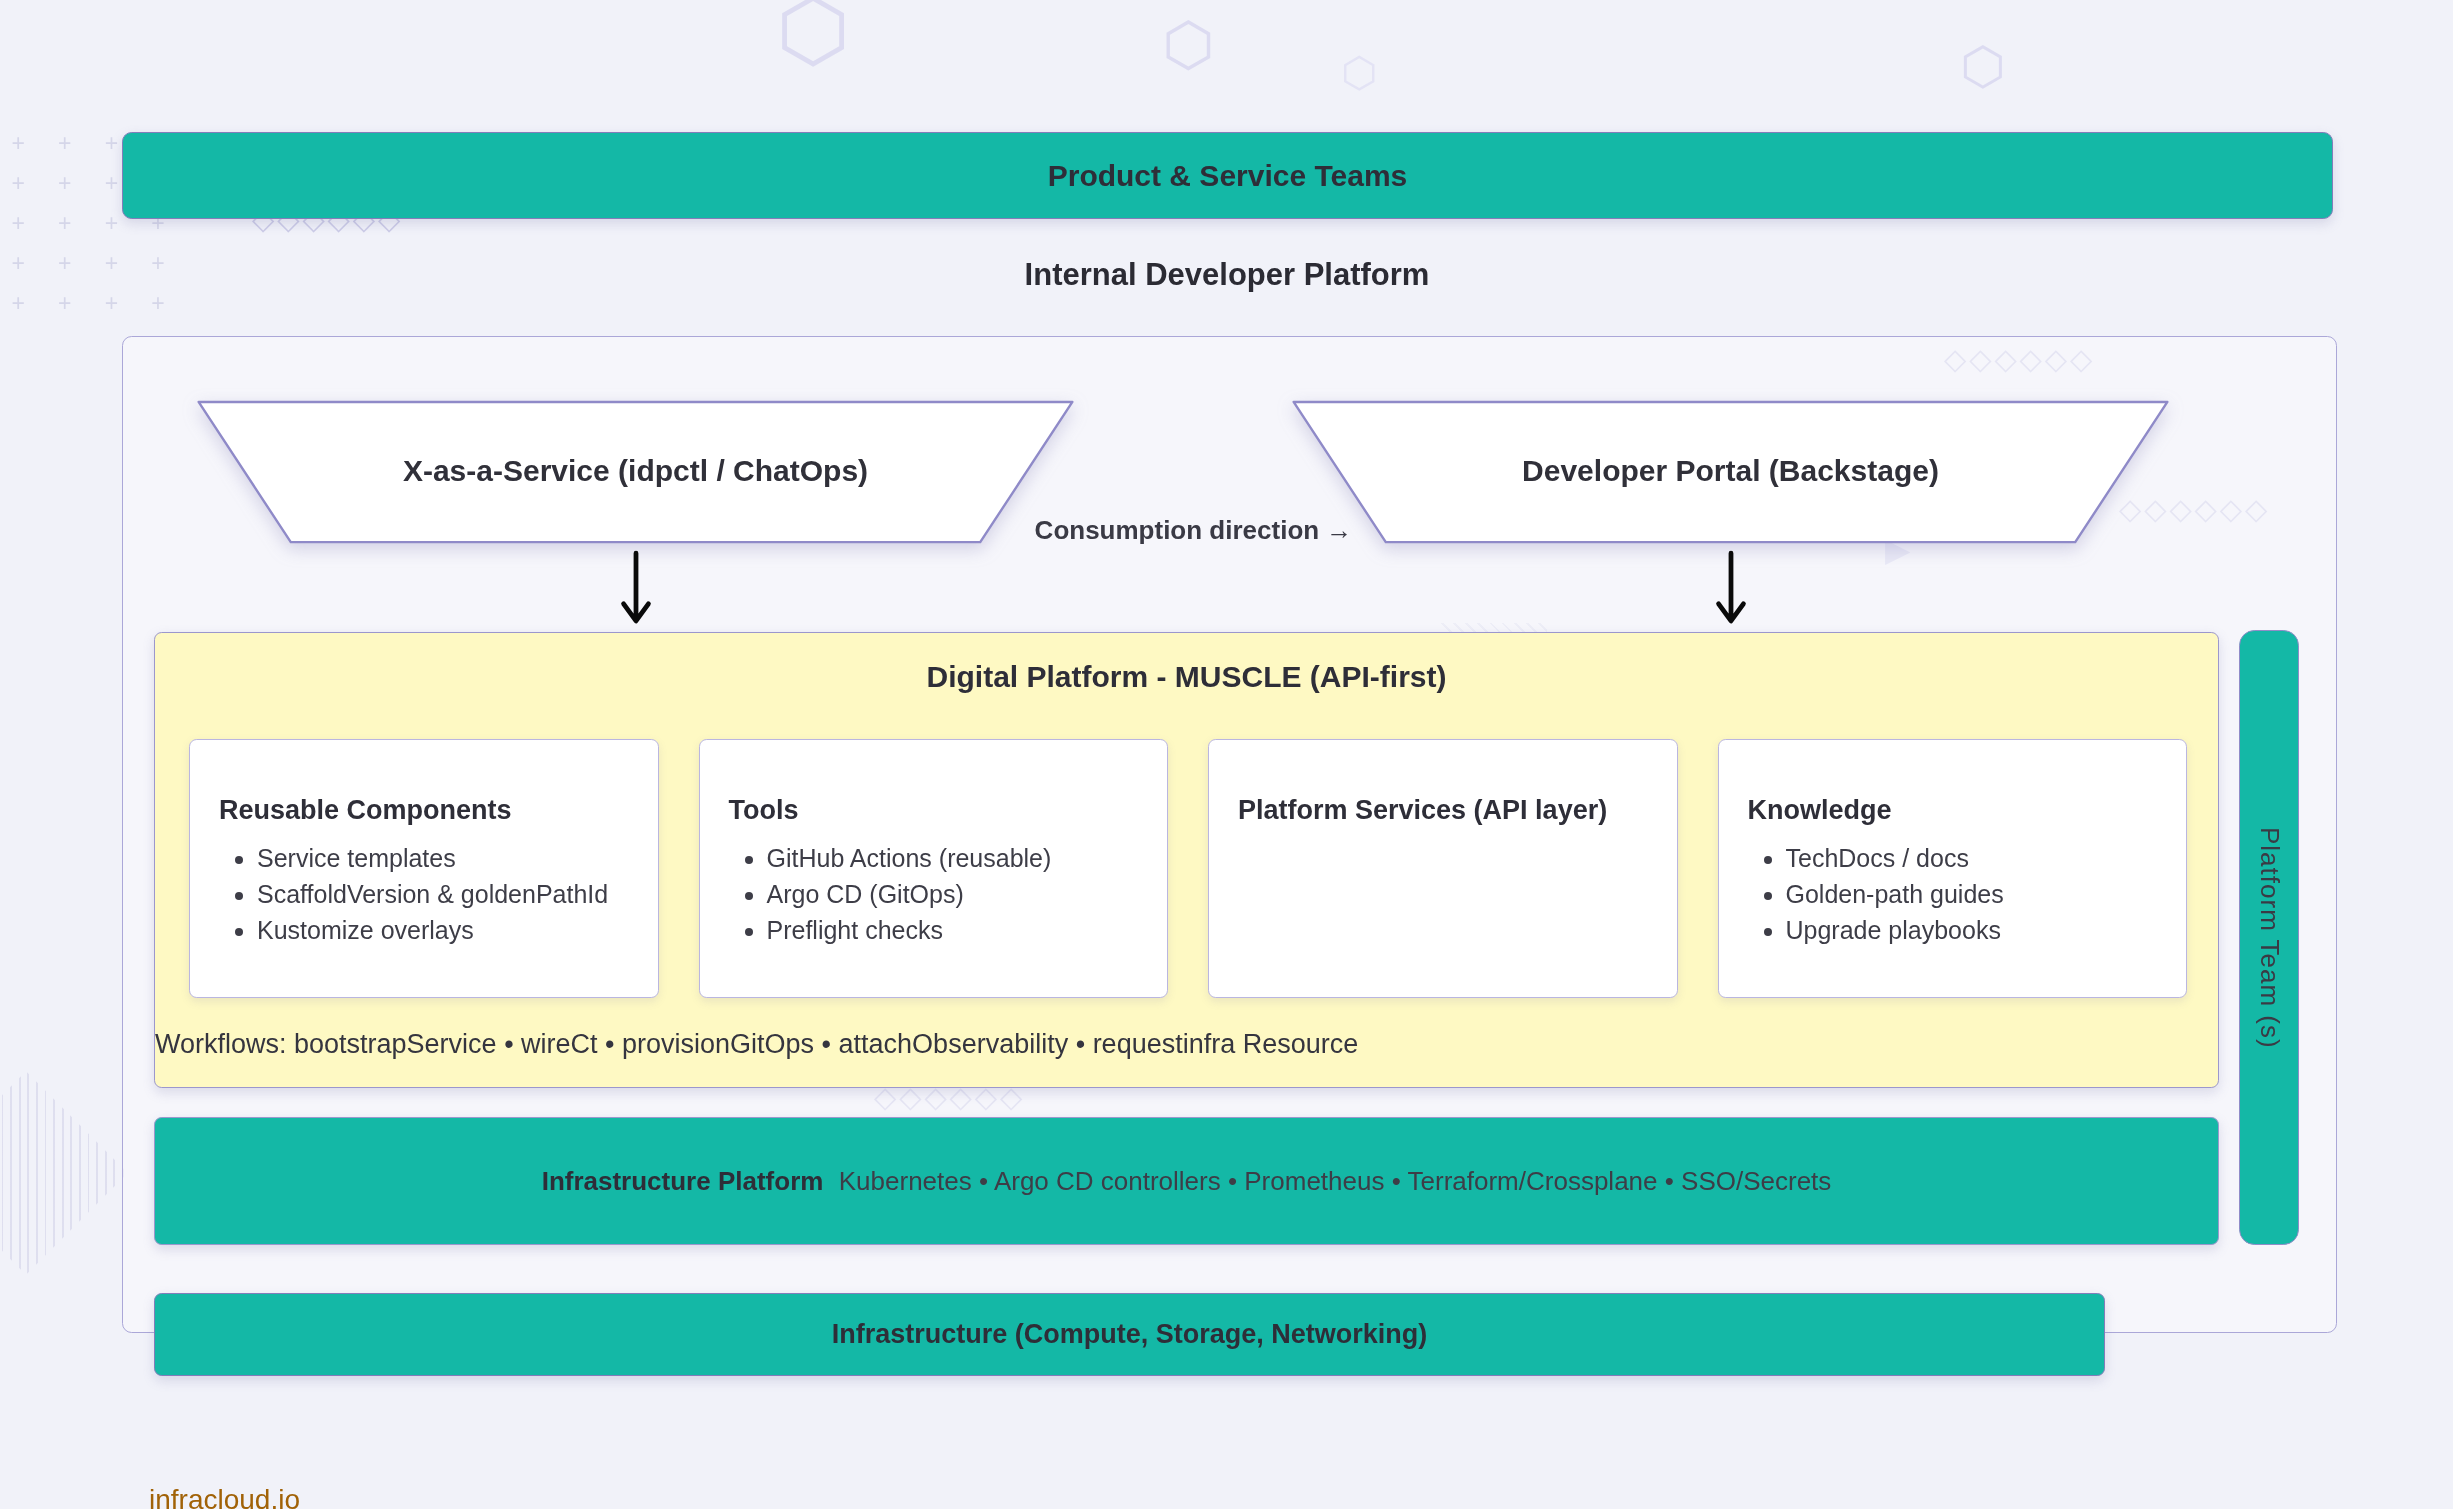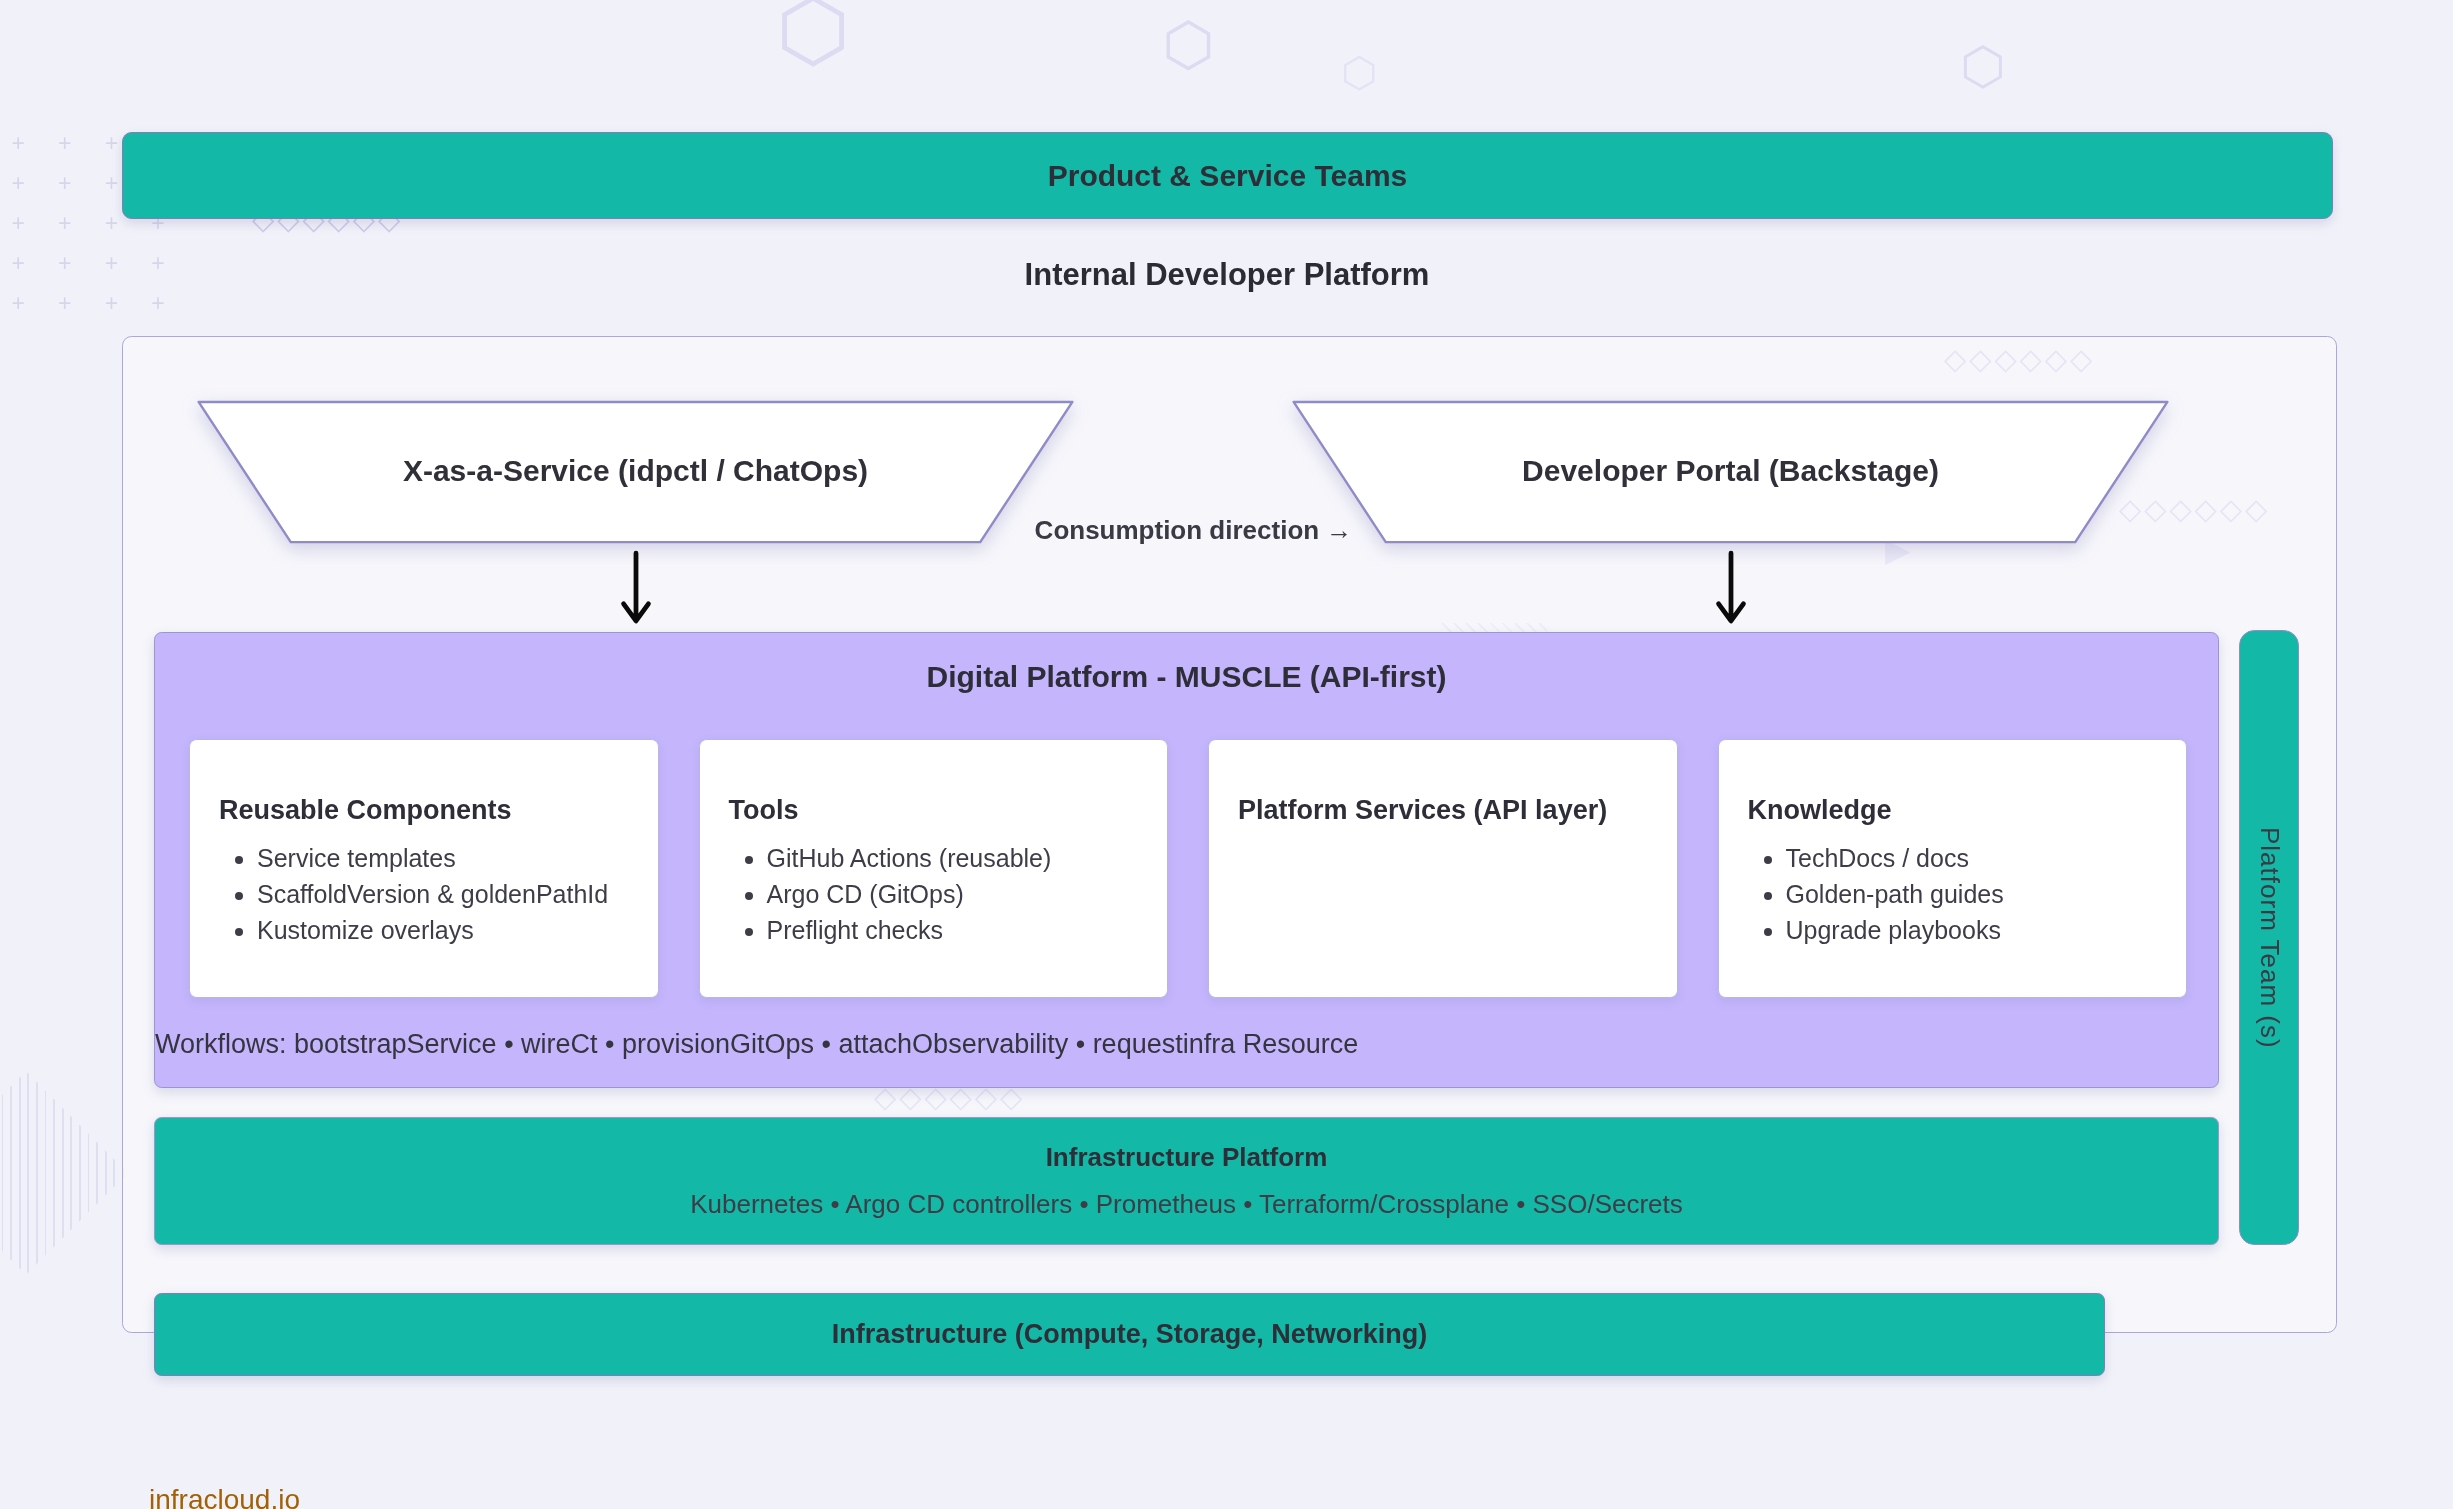--- a/index.html
+++ b/index.html
@@ -63,35 +63,35 @@
 
   .consumption{position:absolute;left:982px;top:515px;width:423px;text-align:center;z-index:2;
     font-size:26px;font-weight:bold;color:#3a3a45;}
 
   .flow-arrow{position:absolute;z-index:2;top:550px;}
   .flow-arrow-left{left:615px;}
   .flow-arrow-right{left:1710px;}
 
   
   .digital{left:154px;top:632px;width:2065px;height:456px;z-index:2;
-    background:#c4b5fd;border:1.9px solid #9b97cd;border-radius:7.7px;}
+    background:#fef9c3;border:1.9px solid #9b97cd;border-radius:7.7px;}
   .digital-title{position:absolute;left:0;top:27px;width:100%;text-align:center;
     font-size:30px;font-weight:bold;color:#2e2e38;}
   .cards-row{position:absolute;left:34px;top:106px;width:1998px;display:flex;gap:40px;}
   .card{flex:1 1 0;height:259px;background:#ffffff;border:1.9px solid #bab6e0;border-radius:7.7px;
     box-sizing:border-box;padding:54px 25px 0 29px;box-shadow:0 3.8px 8.6px rgba(120,118,170,0.14);}
   .card-title{margin:0;font-size:27px;font-weight:bold;color:#2e2e38;line-height:33px;}
   .card-list{margin:13.4px 0 0 0;padding:0 0 0 38px;font-size:25px;line-height:36px;color:#3d3d47;}
   .workflows{position:absolute;left:0;top:396px;width:100%;text-align:left;
     font-size:27px;color:#35353f;}
 
   
   .infra-platform{left:154px;top:1117px;width:2065px;height:128px;z-index:2;
     border:1.9px solid #9b97cd;border-radius:7.7px;
-    display:flex;flex-direction:column;align-items:center;justify-content:center;gap:15.4px;}
+    display:flex;flex-direction:row;align-items:center;justify-content:center;gap:15.4px;}
   .infra-platform .title{font-size:26px;font-weight:bold;color:#2e2e38;}
   .infra-platform .stack{font-size:26px;color:#3d3d47;}
 
   
   .team-bar{left:2239px;top:630px;width:60px;height:615px;z-index:2;
     border:1.9px solid #918cc8;border-radius:15.4px;
     display:flex;align-items:center;justify-content:center;}
   .team-bar .vtext{writing-mode:vertical-rl;font-size:26px;color:#3a3a44;letter-spacing:1px;}
 
   

